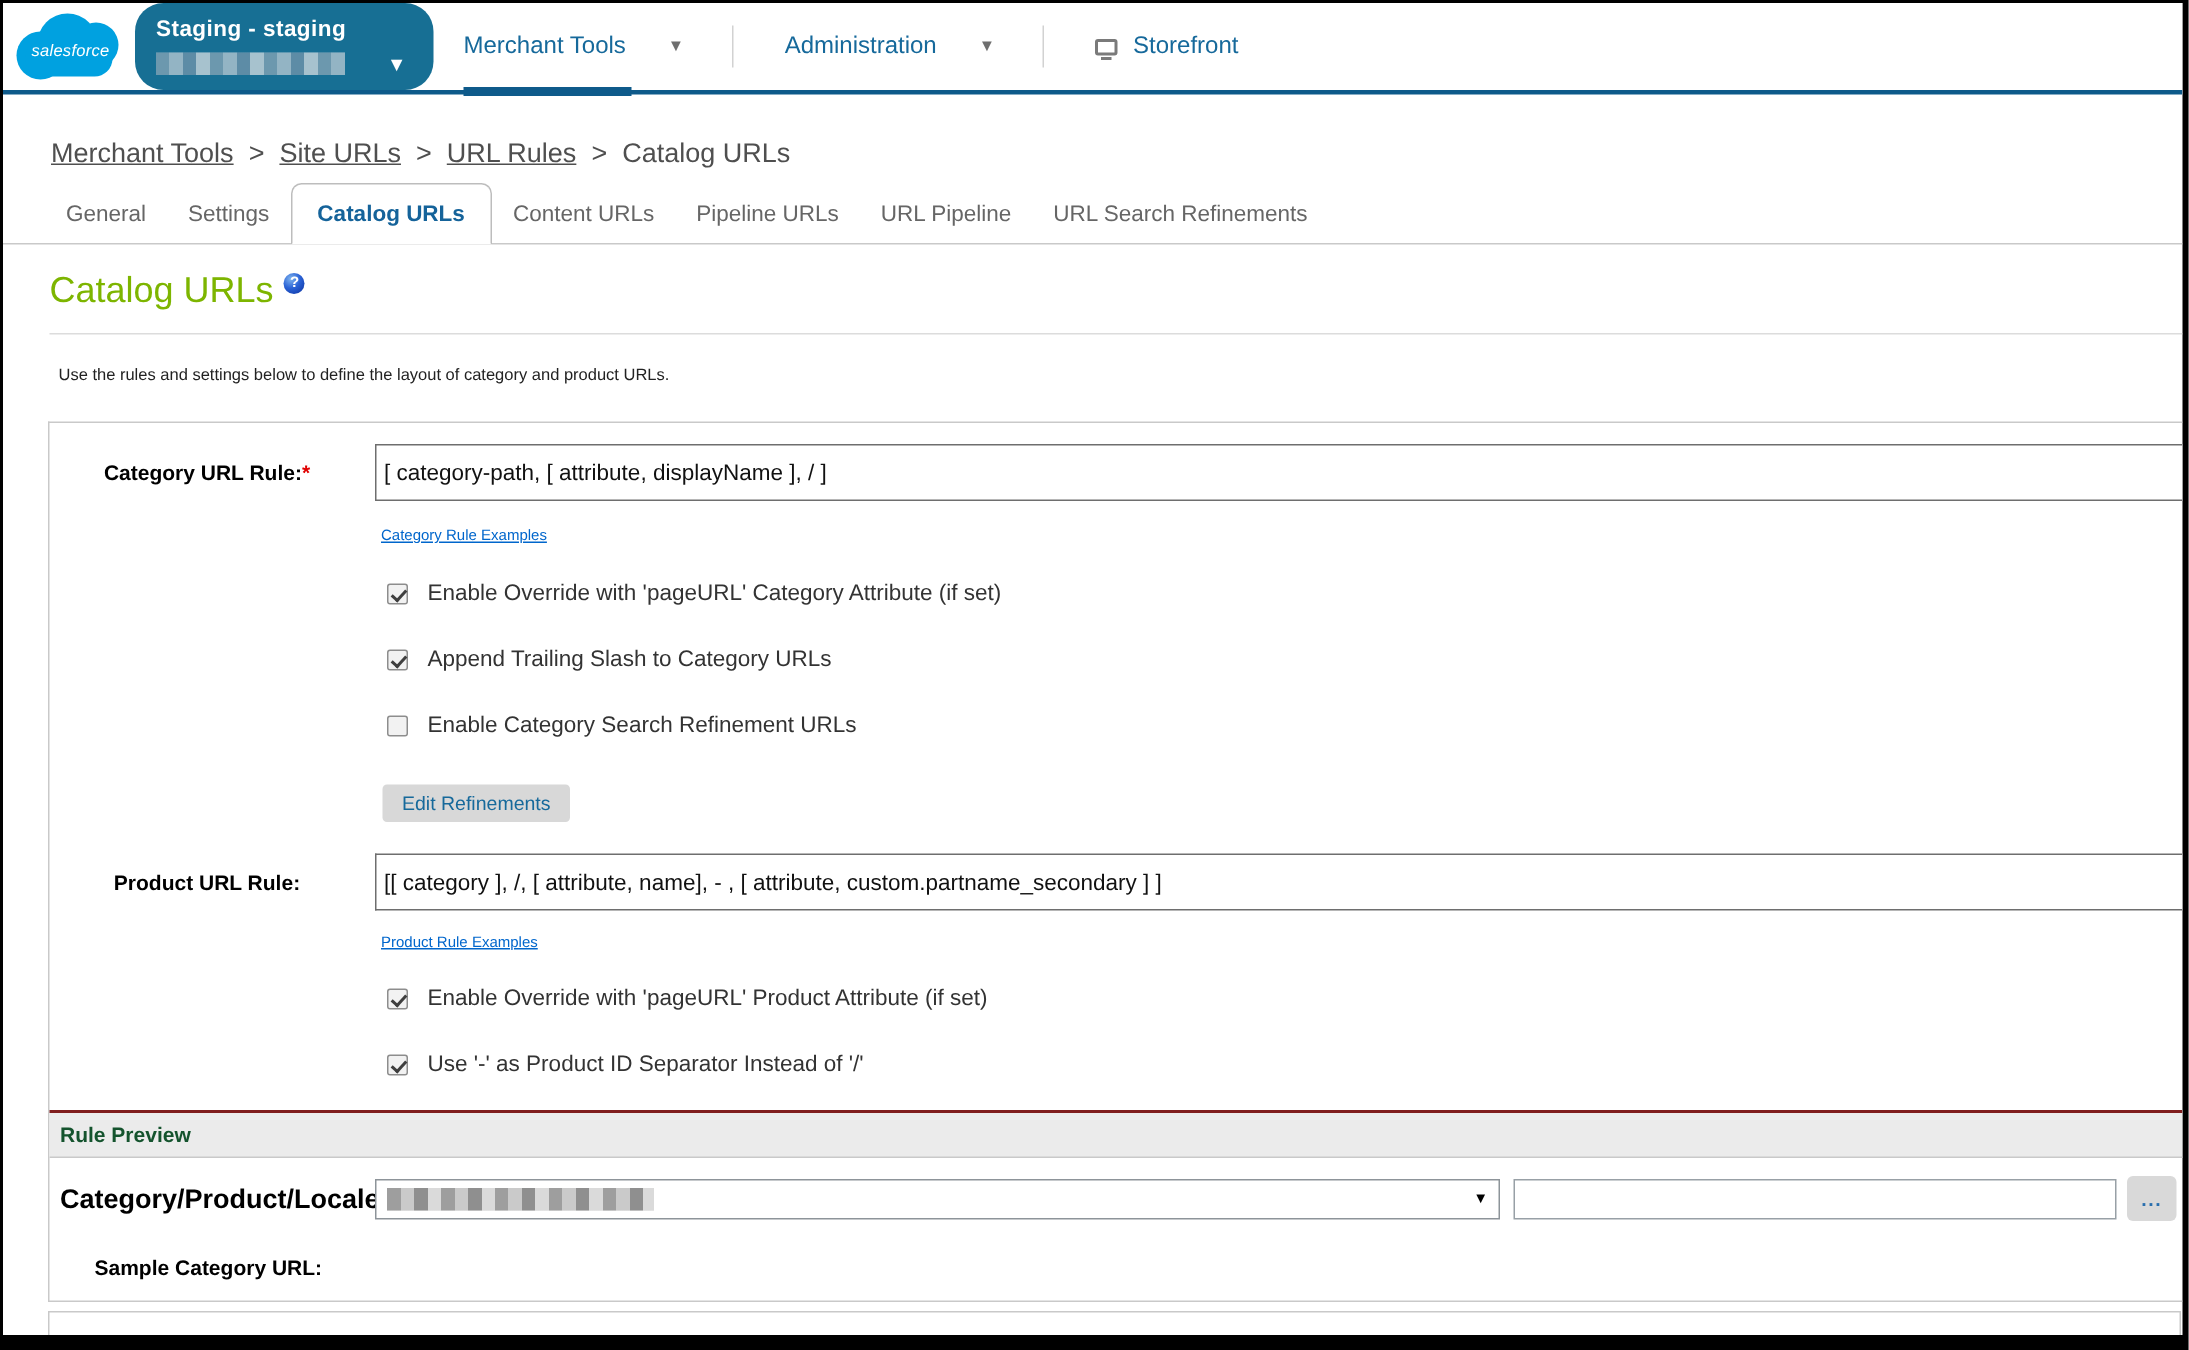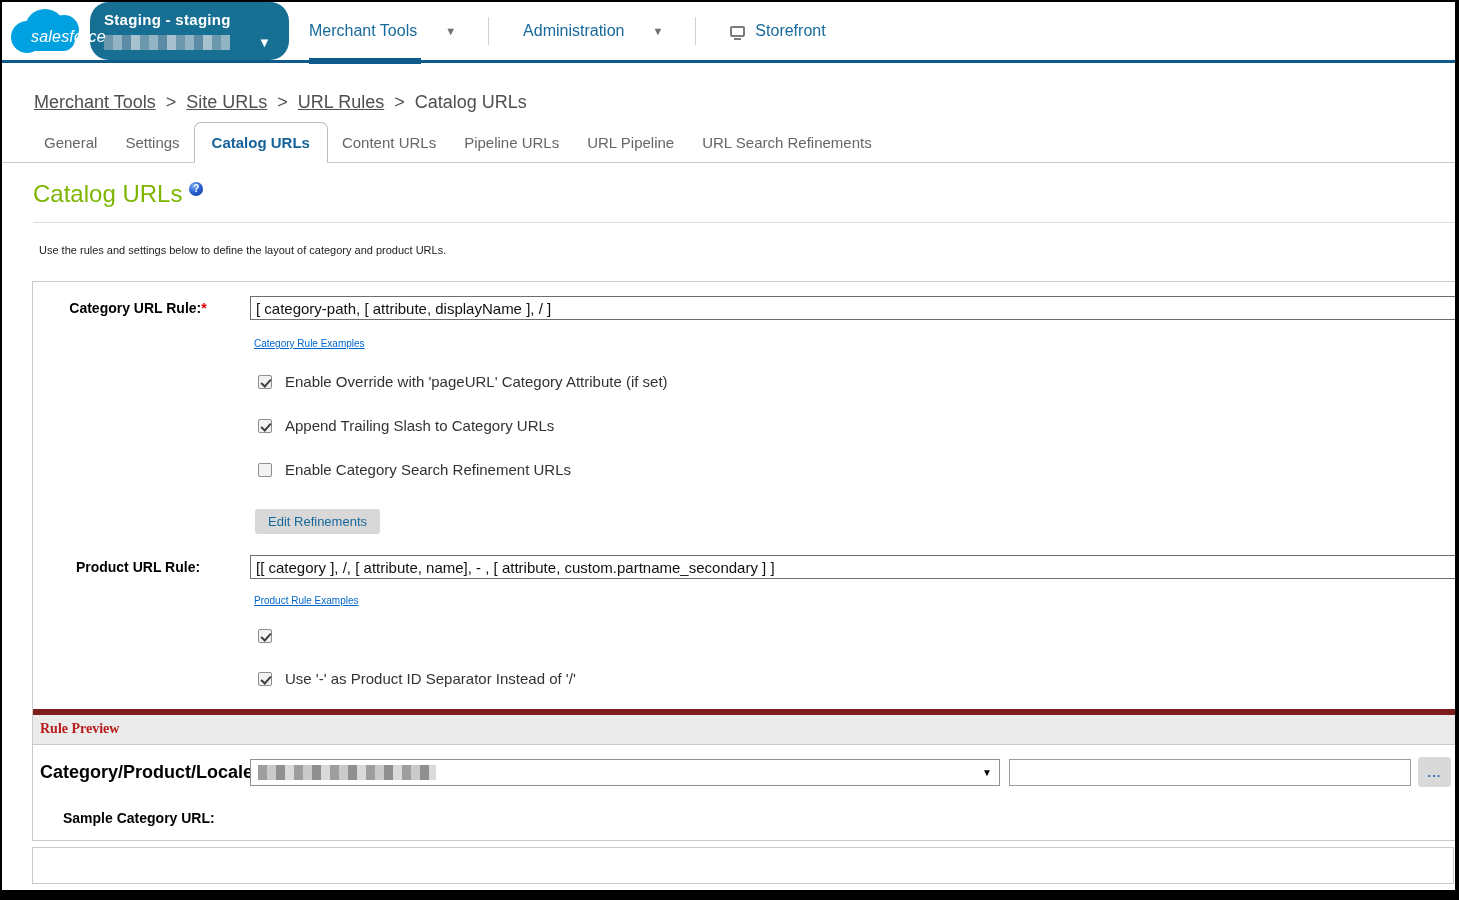--- a/index.html
+++ b/index.html
@@ -17,22 +17,22 @@
 
   
   .topbar { height: 61px; display: flex; align-items: stretch; border-bottom: 3px solid #0e5a8a; background:#fff; }
   .logo-wrap { width: 88px; display: flex; align-items: center; justify-content: center; flex: none; }
   .sf-cloud { position: relative; width: 70px; height: 48px; }
   .sf-cloud i { position: absolute; background:#00a1e0; border-radius:50%; }
   .sf-cloud .c1 { left: 0px;  top: 14px; width: 32px; height: 32px; }
   .sf-cloud .c2 { left: 14px; top: 2px;  width: 40px; height: 40px; }
   .sf-cloud .c3 { left: 38px; top: 8px;  width: 30px; height: 30px; }
   .sf-cloud .c4 { left: 6px;  top: 20px; width: 58px; height: 24px; border-radius: 12px; }
-  .sf-cloud .logo-text { position:absolute; left: 20px; top: 21px; width: 56px; text-align:center;
-    color:#fff; font-size:16px; font-style: italic; letter-spacing:.2px; z-index:2; }
+  .sf-cloud .logo-text { position:absolute; left: 8px; top: 21px; width: 56px; text-align:center;
+    color:#fff; font-size:11px; font-style: italic; letter-spacing:.2px; z-index:2; }
 
   .instance-block { width: 199px; flex: none; background:#176f94; color:#fff; padding: 9px 12px 0 14px; cursor:pointer;border-radius:19px; }
   .instance-title { font-weight: bold; font-size: 15px; letter-spacing:.3px; }
   .instance-sub { display:flex; align-items:center; margin-top: 7px; }
   .redacted-blue { width: 126px; height: 15px;
     background-image:
       repeating-linear-gradient(90deg,#6c98ae 0 9px,#93b4c4 9px 18px,#5d8ca6 18px 27px,#a7c2ce 27px 36px),
       repeating-linear-gradient(0deg,rgba(255,255,255,.20) 0 5px,rgba(15,60,90,.30) 5px 10px); }
   .caret-white { color:#fff; font-size: 13px; margin-left: 28px; line-height: 1; }
 
@@ -66,38 +66,38 @@
     color:#fff; font-size:10px; font-weight:bold; text-align:center; line-height:14px; cursor:pointer; }
   .title-rule { border:none; border-top:1px solid #dcdcdc; margin: 16px 0 0 31px; }
   .description { margin: 21px 0 0 37px; font-size: 11px; color:#222; }
 
   
   .form-box { margin: 25px 0 0 30px; border:1px solid #c9c9c9; border-right:none; }
   .rule-row { display:flex; align-items:center; margin-top: 14px; }
   .rule-row.product { margin-top: 21px; }
   .rule-label { width: 210px; flex:none; text-align:center; font-weight:bold; font-size:14px; color:#000; }
   .req { color:#e00000; }
-  .rule-input { flex:1; margin-left: 7px; height: 24px; border:1px solid #6e6e6e; font-size: 15px; padding: 4px 5px;
+  .rule-input { flex:1; margin-left: 7px; height: 24px; border:1px solid #6e6e6e; font-size: 15px; padding: 18px 5px;
     font-family:"Liberation Sans", sans-serif; color:#111; border-right:none; outline:none; }
   .examples-link { display:inline-block; margin: 18px 0 0 221px; font-size:10px; color:#0066cc; text-decoration:underline; cursor:pointer; }
   .examples-link.product { margin-top: 16px; }
 
   .cb-row { display:flex; align-items:center; margin: 27px 0 0 225px; }
   .cb-row.first { margin-top: 22px; }
   .cb-row.after-link { margin-top: 21px; }
   .cb { width:14px; height:14px; flex:none; border:1px solid #8d8d8d; border-radius:2px; background:#f2f2f2; position:relative; cursor:pointer; }
   .cb.checked::after { content:""; position:absolute; left:2px; top:3px; width:8px; height:4px;
     border-left:2px solid #3f3f3f; border-bottom:2px solid #3f3f3f; transform: rotate(-48deg); }
   .cb-label { font-size: 15px; color:#333; margin-left: 13px; }
 
   .edit-btn { display:inline-block; margin: 31px 0 0 222px; background:#d8d8d8; color:#16699b; font-size:13px;
     border:none; border-radius:3px; padding: 5px 13px; cursor:pointer; font-family:"Liberation Sans", sans-serif; }
 
-  .preview-bar { margin-top: 22px; background:#ebebeb; border-top:6px solid #7f1d1d; border-bottom:1px solid #c9c9c9;
-    padding: 6px 0 7px 7px; font-weight:bold; font-size:14px; color:#b91c1c;font-family:Liberation Serif, serif; }
+  .preview-bar { margin-top: 22px; background:#ebebeb; border-top:2px solid #7f1d1d; border-bottom:1px solid #c9c9c9;
+    padding: 6px 0 7px 7px; font-weight:bold; font-size:14px; color:#14532d; }
 
   .locale-row { display:flex; align-items:center; margin: 12px 0 0 7px; }
   .locale-label { width: 210px; flex:none; font-weight:bold; font-size:18px; color:#000; }
   .select-box { width: 750px; height: 27px; border:1px solid #8d9499; background:#fff; display:flex; align-items:center;
     justify-content:space-between; padding: 0 7px; cursor:pointer; flex:none; }
   .redacted-gray { width: 178px; height: 15px;
     background-image:
       repeating-linear-gradient(90deg,#9e9e9e 0 9px,#cacaca 9px 18px,#8f8f8f 18px 27px,#dadada 27px 36px),
       repeating-linear-gradient(0deg,rgba(255,255,255,.35) 0 5px,rgba(90,90,90,.22) 5px 10px); }
   .select-caret { font-size: 10px; color:#000; }
@@ -202,20 +202,21 @@
 
   <div class="rule-row product">
     <div class="rule-label">Product URL Rule:</div>
     <input class="rule-input" type="text" value="[[ category ], /, [ attribute, name], - , [ attribute, custom.partname_secondary ] ]" style="">
   </div>
 
   <span class="examples-link product">Product Rule Examples</span>
 
   <div class="cb-row after-link">
     <span class="cb checked"></span>
+    <span class="cb-label">Enable Override with 'pageURL' Product Attribute (if set)</span>
   </div>
   <div class="cb-row">
     <span class="cb checked"></span>
     <span class="cb-label">Use '-' as Product ID Separator Instead of '/'</span>
   </div>
 
   
   <div class="preview-bar">Rule Preview</div>
 
   <div class="locale-row">

